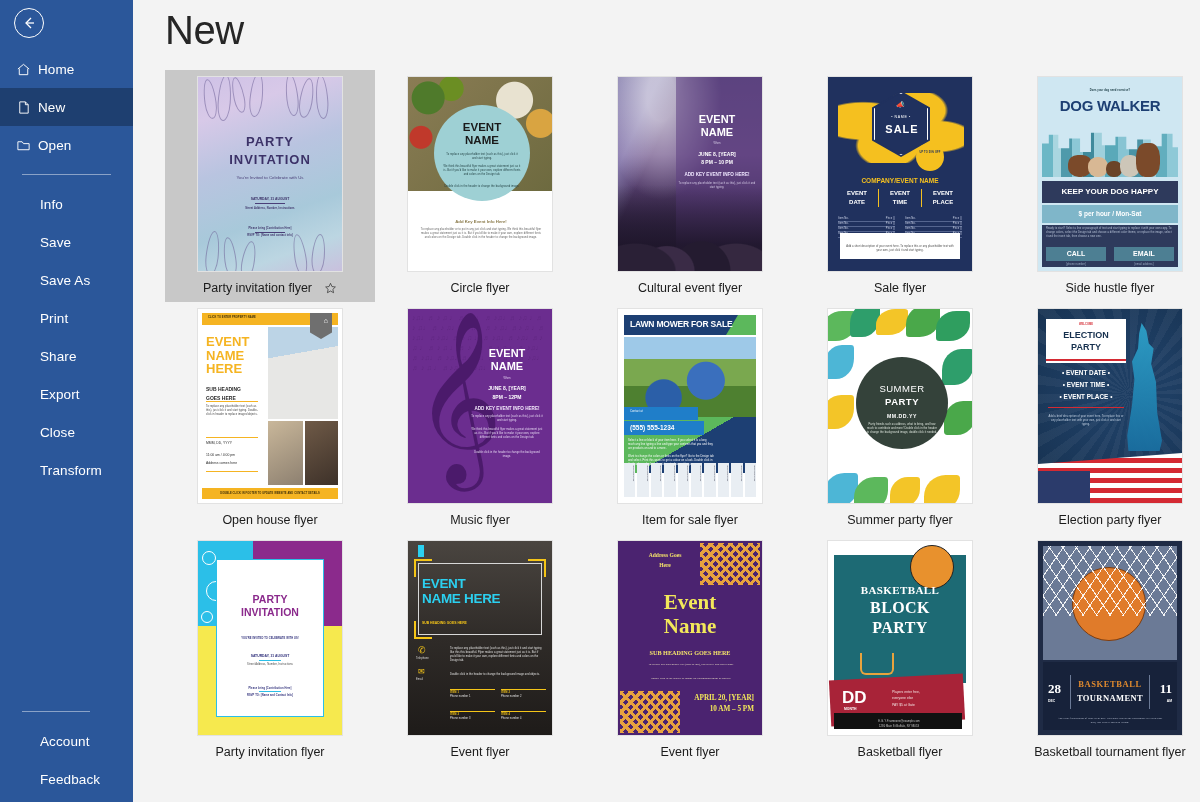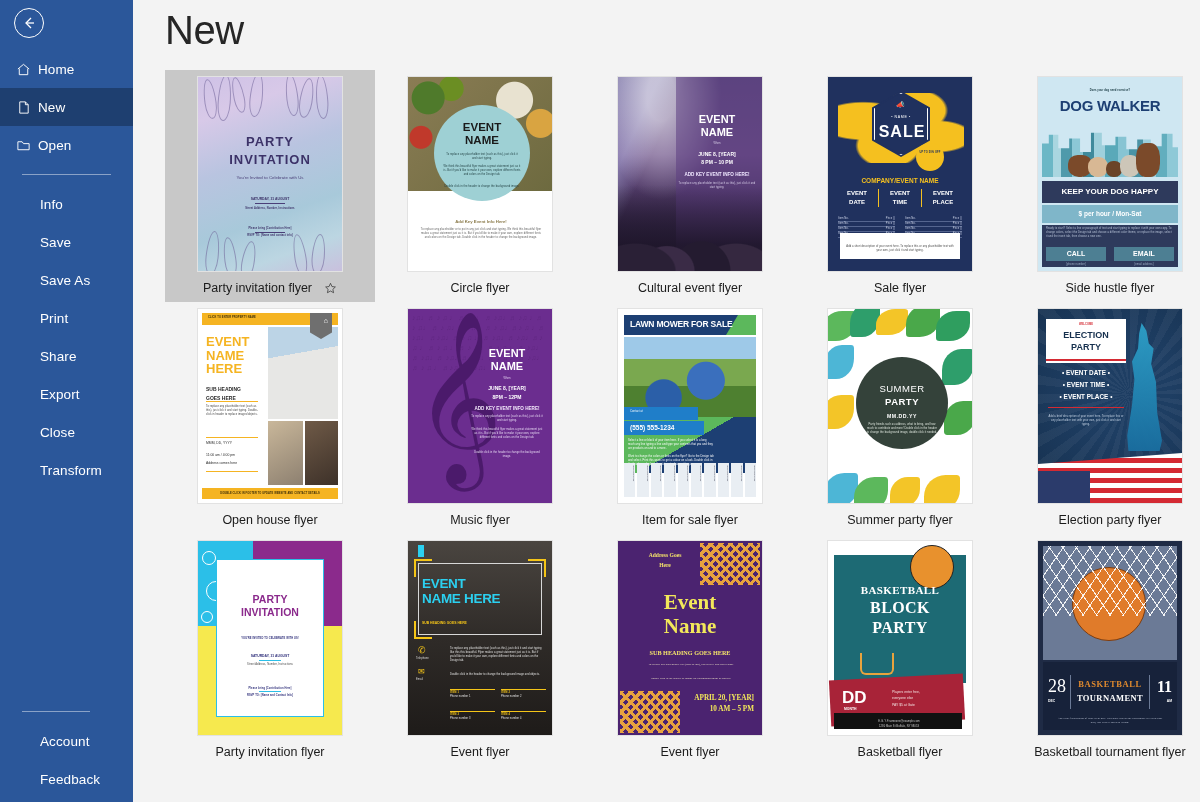--- a/index.html
+++ b/index.html
@@ -443,21 +443,21 @@
         </div>
       </div>
 
       <div class="tile">
         <div class="thumb-wrap">
           <div class="th t4">
             <div class="brush"></div>
             <div class="hex"></div>
             <div style="position:absolute;left:44px;top:24px;width:58px;text-align:center;color:#f5c01f;font-size:7px;">📣</div>
             <div style="position:absolute;left:44px;top:38px;width:58px;text-align:center;color:#fff;font-size:3.6px;letter-spacing:.6px;">• NAME •</div>
-            <div style="position:absolute;left:44px;top:46px;width:60px;text-align:center;color:#fff;font-weight:bold;font-size:16px;letter-spacing:1px;">SALE</div>
+            <div style="position:absolute;left:44px;top:46px;width:60px;text-align:center;color:#fff;font-weight:bold;font-size:11px;letter-spacing:1px;">SALE</div>
             <div style="position:absolute;left:88px;top:66px;width:28px;height:28px;border-radius:50%;background:#f5c01f;"></div>
             <div class="tiny" style="position:absolute;left:88px;top:74px;width:28px;text-align:center;color:#20315e;font-weight:bold;">UP TO 50% OFF</div>
             <div style="position:absolute;left:0;top:100px;width:100%;text-align:center;color:#f5c01f;font-weight:bold;font-size:6.5px;">COMPANY/EVENT NAME</div>
             <div style="position:absolute;left:8px;top:112px;right:8px;display:flex;">
               <div style="flex:1;text-align:center;color:#fff;font-weight:bold;font-size:6px;line-height:1.5;border-right:1px solid #f5c01f;">
                 <span>EVENT</span><br><span>DATE</span>
               </div>
               <div style="flex:1;text-align:center;color:#fff;font-weight:bold;font-size:6px;line-height:1.5;border-right:1px solid #f5c01f;">
                 <span>EVENT</span><br><span>TIME</span>
               </div>
@@ -818,27 +818,27 @@
         </div>
       </div>
 
       <div class="tile">
         <div class="thumb-wrap">
           <div class="th t15">
             <div class="photo"></div>
             <div class="bball"></div>
             <div class="net"></div>
             <div class="bar"></div>
-            <div style="position:absolute;left:10px;bottom:40px;color:#fff;font-weight:normal;font-size:18px;line-height:1;font-family:'Liberation Serif',serif;">28</div>
+            <div style="position:absolute;left:10px;bottom:40px;color:#fff;font-weight:bold;font-size:13px;line-height:1;font-family:'Liberation Serif',serif;">28</div>
             <div class="tiny2" style="position:absolute;left:10px;bottom:30px;color:#fff;font-weight:bold;">DEC</div>
             <div style="position:absolute;left:32px;bottom:26px;width:1px;height:34px;background:#6b7a96;"></div>
             <div style="position:absolute;left:36px;right:36px;bottom:46px;text-align:center;color:#e08a2e;font-weight:bold;font-size:8.5px;letter-spacing:.6px;font-family:'Liberation Serif',serif;">BASKETBALL</div>
             <div style="position:absolute;left:36px;right:36px;bottom:32px;text-align:center;color:#fff;font-weight:bold;font-size:8.5px;letter-spacing:.4px;font-family:'Liberation Serif',serif;">TOURNAMENT</div>
             <div style="position:absolute;right:32px;bottom:26px;width:1px;height:34px;background:#6b7a96;"></div>
-            <div style="position:absolute;right:10px;bottom:40px;color:#fff;font-weight:bold;font-size:16px;line-height:1;font-family:'Liberation Serif',serif;">11</div>
+            <div style="position:absolute;right:10px;bottom:40px;color:#fff;font-weight:bold;font-size:13px;line-height:1;font-family:'Liberation Serif',serif;">11</div>
             <div class="tiny2" style="position:absolute;right:10px;bottom:30px;color:#fff;font-weight:bold;">AM</div>
             <div class="tiny" style="position:absolute;left:18px;right:18px;bottom:10px;text-align:center;color:#c4ccdd;font-family:'Liberation Serif',serif;">Add a brief description of your event here. To replace this or any placeholder text with your own, just click it and start typing.</div>
           </div>
         </div>
         <div class="tile-caption">
           <span>Basketball tournament flyer</span>
         </div>
       </div>
 
     </div>

